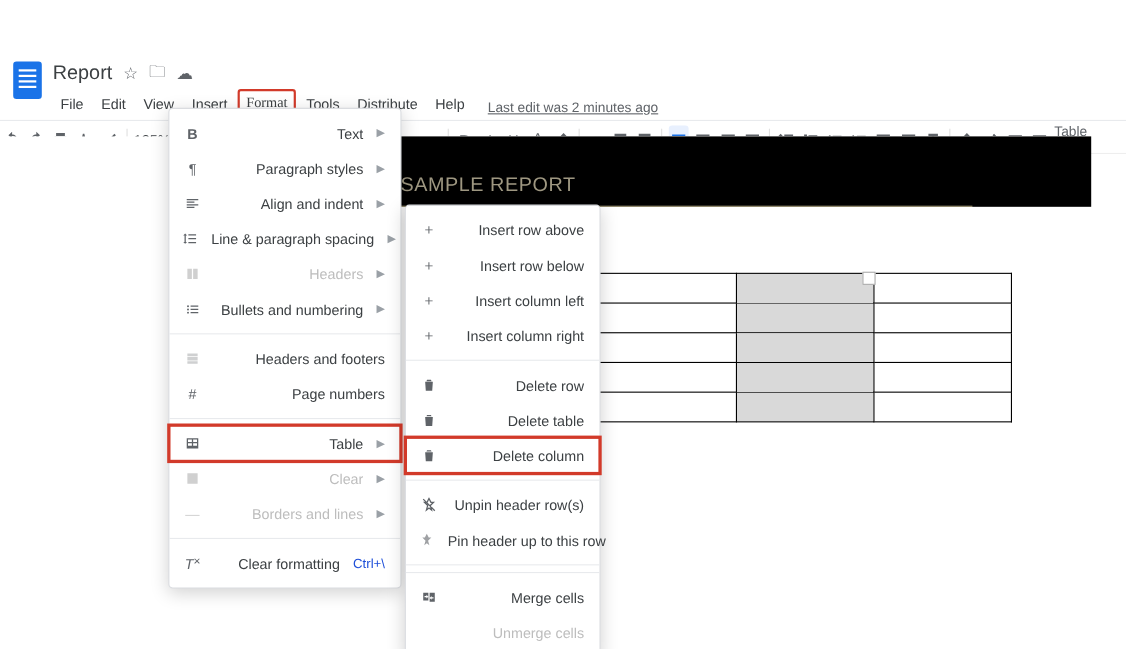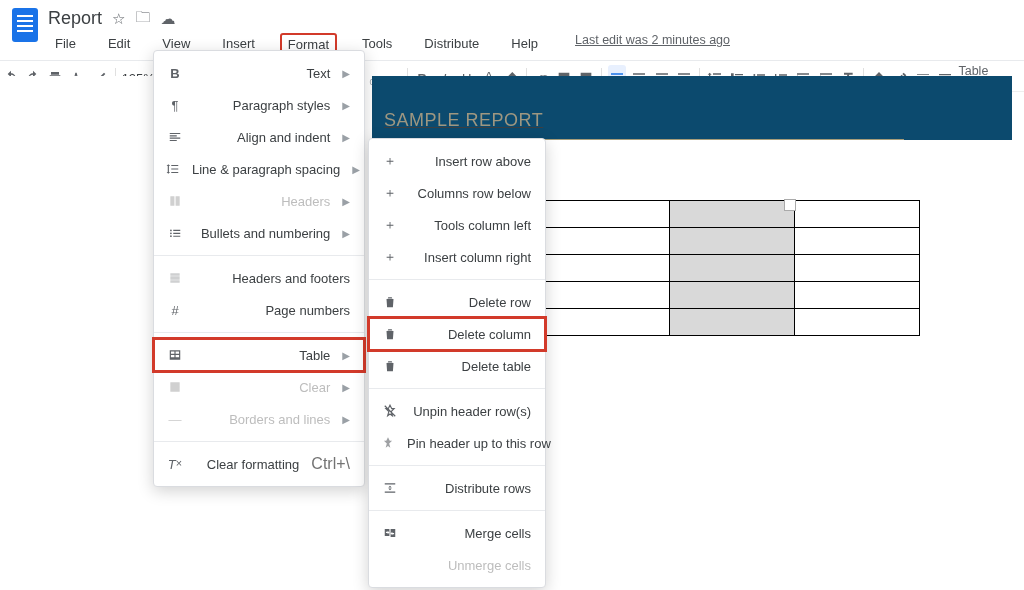--- a/index.html
+++ b/index.html
@@ -1,49 +1,49 @@
 <!DOCTYPE html>
 <html><head>
 <meta charset="utf-8">
 <style>
   * { box-sizing: border-box; margin: 0; padding: 0; }
   html, body { width: 1024px; height: 590px; font-family: Arial, "Helvetica Neue", sans-serif; font-size: 13px; color: #3c4043; background: #fff; overflow: hidden; }
 
   
-  .app { position: relative; width: 1024px; height: 526px; }
+  .app { position: relative; width: 1024px; height: 526px; margin-top: 48px; }
   .titlebar { display: flex; align-items: flex-start; padding: 6px 8px 0 8px; }
   .logo { width: 26px; height: 34px; background: #1a73e8; border-radius: 3px; margin: 2px 10px 0 4px; position: relative; }
   .logo::after { content:""; position:absolute; left:5px; right:5px; top:7px; height:2px; background:#fff; box-shadow:0 5px 0 #fff,0 10px 0 #fff,0 15px 0 #fff; }
   .titlecol { display: flex; flex-direction: column; }
   .titlerow { display: flex; align-items: center; gap: 10px; }
   .doctitle { font-size: 18px; color: #3c4043; }
   .graybtn { color: #5f6368; font-size: 15px; }
 
-  .menubar { display: flex; align-items: flex-start; gap: 18px; margin-top: 2px; }
+  .menubar { display: flex; align-items: flex-end; gap: 2px; margin-top: 2px; }
   .menubtn { padding: 3px 7px; font-size: 13px; color: #3c4043; border-radius: 3px; }
-  .menubtn.format { border: 2px solid #d23a2a; padding: 2px 6px; }
+  .menubtn.format { border: 2px solid #d23a2a; padding: 2px 6px; font-family: Liberation Serif, serif; }
   .lastedit { margin-left: 12px; color: #5f6368; text-decoration: underline; font-size: 12.5px; }
 
   
   .toolbar { margin-top: 4px; height: 36px; border-top:1px solid #e8eaed; border-bottom: 1px solid #e8eaed; display:flex; align-items:center; padding: 0 2px; gap: 4px; }
   .tbtn { width: 26px; height: 26px; display:flex; align-items:center; justify-content:center; color:#5f6368; font-size:13px; border-radius:3px; }
   .tbtn svg { width: 16px; height: 16px; fill: #5f6368; }
   .tbtn.active { background:#e8f0fe; }
   .tbtn.active svg { fill:#1a73e8; }
   .sep { width:1px; height:20px; background:#e0e0e0; margin: 0 2px; }
   .zoom { display:flex; align-items:center; gap:4px; color:#3c4043; font-size:13px; }
   .tabopts { margin-left:auto; color:#5f6368; font-size:12.5px; padding-right:12px; }
   .tbgap { flex: 0 0 220px; } 
 
   
   .docwrap { position:absolute; left:0; right:0; top:76px; bottom:0; background:#fff; }
   .ruler { height:16px; background: #fff; display:flex; align-items:center; position:relative; border-bottom:1px solid #eee; margin-left:372px; }
   .ruler .ticks { position:relative; height:100%; flex:1; font-size:9px; color:#9aa0a6; }
   .ruler .ticks span { position:absolute; top:1px; transform:translateX(-50%); }
-  .paper { position:absolute; left:372px; top:0; width:640px; background:#0c4a6e; padding-top: 34px; text-decoration: underline; }
+  .paper { position:absolute; left:352px; top:0; width:640px; background:#000000; padding-top: 34px; }
   .heading { color:#9e9781; font-size:18px; font-weight:400; letter-spacing:0.5px; margin-left:12px; }
   .hrule { height:1px; background:#a79d7a; margin:8px 0 0 12px; width:520px; }
 
   .dtable { position:absolute; left:544px; top:200px; border-collapse:collapse; }
   .dtable td { border:1px solid #000; width:125px; height:27px; }
   .dtable td.sel { background:#d9d9d9; }
   .dtable td.hdl::after { content:""; position:absolute; right:-2px; top:-2px; width:10px; height:10px; background:#fff; border:1px solid #aaa; }
   .dtable td { position:relative; }
 
   .sidebar { position:absolute; left:0; top:96px; width:40px; display:flex; flex-direction:column; align-items:center; gap:8px; padding-top:4px; }
@@ -53,21 +53,21 @@
   .menu { position:absolute; background:#fff; border:1px solid #dadce0; border-radius:4px; box-shadow:0 4px 16px rgba(0,0,0,.18); padding:6px 0; font-size:13px; color:#3c4043; }
   .menu .row { display:flex; align-items:center; height:32px; padding:0 14px 0 12px; gap:12px; position:relative; }
   .menu .row.disabled { color:#bdbdbd; }
   .menu .row .ico { width:18px; display:flex; justify-content:center; color:#5f6368; font-size:13px; }
   .menu .row.disabled .ico { color:#d0d0d0; }
   .menu .row .label { flex:1; white-space:nowrap;text-align:right; }
   .menu .row .chev { color:#9aa0a6; font-size:10px; }
   .menu .divider { height:1px; background:#e8eaed; margin:6px 0; }
   .menu1 { left:153px; top:50px; width:212px; }
   .menu1 .row.table { outline:3px solid #d23a2a; outline-offset:-1px; }
-  .menu1 .shortcut { margin-left:auto; color:#737373; font-size:16px; }
+  .menu1 .shortcut { margin-left:auto; color:#1d4ed8; font-size:12px; }
   .menu2 { left:368px; top:138px; width:178px; }
   .menu2 .row.delcol { outline:3px solid #d23a2a; outline-offset:-1px; }
 
   
   .ico svg { width:14px; height:14px; fill:#5f6368; }
   .row.disabled .ico svg { fill:#d0d0d0; }
 </style>
 </head>
 <body>
 
@@ -406,81 +406,73 @@
       </div>
   </div>
 
   <div class="menu menu2">
     <div class="row">
         <span class="ico">＋</span>
         <span class="label">Insert row above</span>
       </div>
     <div class="row">
         <span class="ico">＋</span>
-        <span class="label">Columns row below</span>
+        <span class="label">Insert row below</span>
       </div>
     <div class="row">
         <span class="ico">＋</span>
-        <span class="label">Tools column left</span>
+        <span class="label">Insert column left</span>
       </div>
     <div class="row">
         <span class="ico">＋</span>
         <span class="label">Insert column right</span>
       </div>
     <div class="divider"></div>
     <div class="row">
         <span class="ico">
           <svg viewBox="0 0 24 24">
             <path d="M6 7h12l-1 14H7zM9 4h6l1 2H8z"></path>
           </svg>
         </span>
         <span class="label">Delete row</span>
       </div>
+    <div class="row">
+        <span class="ico">
+          <svg viewBox="0 0 24 24">
+            <path d="M6 7h12l-1 14H7zM9 4h6l1 2H8z"></path>
+          </svg>
+        </span>
+        <span class="label">Delete table</span>
+      </div>
     <div class="row delcol">
         <span class="ico">
           <svg viewBox="0 0 24 24">
             <path d="M6 7h12l-1 14H7zM9 4h6l1 2H8z"></path>
           </svg>
         </span>
         <span class="label">Delete column</span>
       </div>
-    <div class="row">
-        <span class="ico">
-          <svg viewBox="0 0 24 24">
-            <path d="M6 7h12l-1 14H7zM9 4h6l1 2H8z"></path>
-          </svg>
-        </span>
-        <span class="label">Delete table</span>
-      </div>
     <div class="divider"></div>
     <div class="row">
         <span class="ico">
           <svg viewBox="0 0 24 24">
             <path d="M12 2l3 6h4l-5 5 2 7-4-3-4 3 2-7-5-5h4zM3 3l18 18" stroke="#5f6368" stroke-width="2" fill="none"></path>
           </svg>
         </span>
         <span class="label">Unpin header row(s)</span>
       </div>
     <div class="row">
         <span class="ico">
           <svg viewBox="0 0 24 24">
             <path d="M12 2l3 6h4l-5 5 2 7-4-3-4 3 2-7-5-5h4z" fill-opacity=".6"></path>
           </svg>
         </span>
         <span class="label">Pin header up to this row</span>
       </div>
     <div class="divider"></div>
-    <div class="row">
-        <span class="ico">
-          <svg viewBox="0 0 24 24">
-            <path d="M3 4h18v2H3zm0 14h18v2H3zM12 8l3 3H9zM12 16l-3-3h6z"></path>
-          </svg>
-        </span>
-        <span class="label">Distribute rows</span>
-      </div>
     <div class="divider"></div>
     <div class="row">
         <span class="ico">
           <svg viewBox="0 0 24 24">
             <path d="M3 5h8v6l-3-3v2H5v2h3v2l3-3v6H3zM13 5h8v14h-8v-6l3 3v-2h3v-2h-3v-2l-3 3z"></path>
           </svg>
         </span>
         <span class="label">Merge cells</span>
       </div>
     <div class="row disabled">

